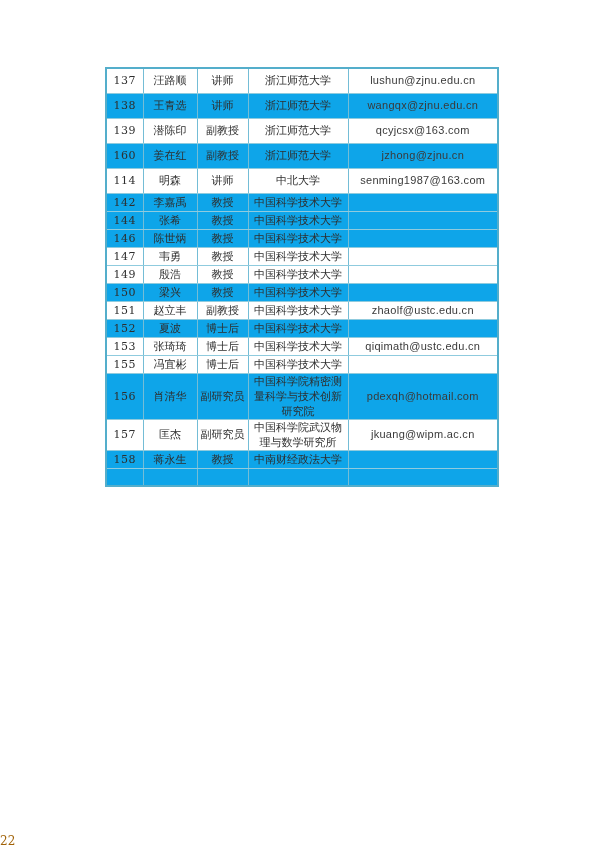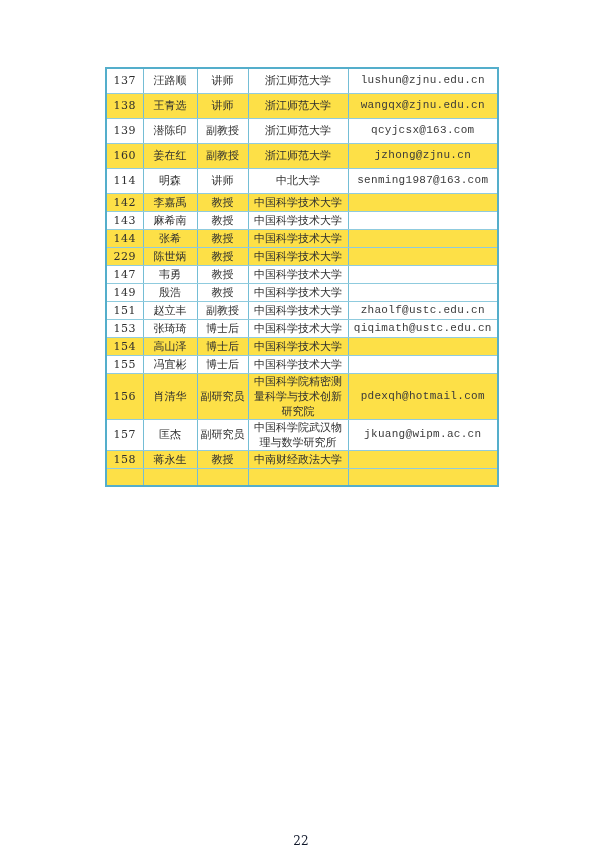--- a/index.html
+++ b/index.html
@@ -30,51 +30,51 @@
     border-top-color: #8fcbde;
     border-bottom-color: #8fcbde;
     text-align: center;
     vertical-align: middle;
     font-size: 11px;
     line-height: 15px;
     padding: 0 3px;
     overflow: hidden;
     word-break: break-all;
   }
-  tr.shaded td { background: #fde047; }
+  tr.shaded td { background: #0ea5e9; }
   
   table.roster tr { height: 18px; }
   table.roster tr:nth-child(-n+5) { height: 25px; }
   table.roster tr:nth-child(20) { height: 47px; }
   table.roster tr:nth-child(21) { height: 43px; }
   table.roster tr:nth-child(22) { height: 41px; }
   table.roster tr:nth-child(23) { height: 40px; }
 
   col.c-index { width: 37px; }
   col.c-name  { width: 54px; }
   col.c-title { width: 51px; }
   col.c-affil { width: 100px; }
   col.c-email { width: 150px; }
 
   td.col-index { font-size: 11px; letter-spacing: 0.5px; }
   td.col-email {
-    font-family: Liberation Mono, monospace;
+    font-family: Liberation Sans, sans-serif;
     font-size: 9.5px;
     letter-spacing: 0.3px;
     color: #3a3a3a;
     margin-left: 32px;
   }
   .pageno {
     position: absolute;
     left: 0;
     right: 0;
     top: 834px;
-    text-align: center;
+    text-align: left;
     font-size: 12px;
-    color: #0f172a;
+    color: #a16207;
   }
 </style>
 </head>
 <body>
 
 <div class="page">
 
   <table class="roster">
     <colgroup>
       <col class="c-index">
@@ -119,75 +119,75 @@
           <td class="col-affiliation">中北大学</td>
           <td class="col-email">senming1987@163.com</td>
         </tr>
         <tr class="shaded">
           <td class="col-index">142</td>
           <td class="col-name">李嘉禹</td>
           <td class="col-title">教授</td>
           <td class="col-affiliation">中国科学技术大学</td>
           <td class="col-email"></td>
         </tr>
-        <tr>
-          <td class="col-index">143</td>
-          <td class="col-name">麻希南</td>
-          <td class="col-title">教授</td>
-          <td class="col-affiliation">中国科学技术大学</td>
-          <td class="col-email"></td>
-        </tr>
         <tr class="shaded">
           <td class="col-index">144</td>
           <td class="col-name">张希</td>
           <td class="col-title">教授</td>
           <td class="col-affiliation">中国科学技术大学</td>
           <td class="col-email"></td>
         </tr>
         <tr class="shaded">
-          <td class="col-index">229</td>
+          <td class="col-index">146</td>
           <td class="col-name">陈世炳</td>
           <td class="col-title">教授</td>
           <td class="col-affiliation">中国科学技术大学</td>
           <td class="col-email"></td>
         </tr>
         <tr>
           <td class="col-index">147</td>
           <td class="col-name">韦勇</td>
           <td class="col-title">教授</td>
           <td class="col-affiliation">中国科学技术大学</td>
           <td class="col-email"></td>
         </tr>
         <tr>
           <td class="col-index">149</td>
           <td class="col-name">殷浩</td>
+          <td class="col-title">教授</td>
+          <td class="col-affiliation">中国科学技术大学</td>
+          <td class="col-email"></td>
+        </tr>
+        <tr class="shaded">
+          <td class="col-index">150</td>
+          <td class="col-name">梁兴</td>
           <td class="col-title">教授</td>
           <td class="col-affiliation">中国科学技术大学</td>
           <td class="col-email"></td>
         </tr>
         <tr>
           <td class="col-index">151</td>
           <td class="col-name">赵立丰</td>
           <td class="col-title">副教授</td>
           <td class="col-affiliation">中国科学技术大学</td>
           <td class="col-email">zhaolf@ustc.edu.cn</td>
         </tr>
+        <tr class="shaded">
+          <td class="col-index">152</td>
+          <td class="col-name">夏波</td>
+          <td class="col-title">博士后</td>
+          <td class="col-affiliation">中国科学技术大学</td>
+          <td class="col-email"></td>
+        </tr>
         <tr>
           <td class="col-index">153</td>
           <td class="col-name">张琦琦</td>
           <td class="col-title">博士后</td>
           <td class="col-affiliation">中国科学技术大学</td>
           <td class="col-email">qiqimath@ustc.edu.cn</td>
-        </tr>
-        <tr class="shaded">
-          <td class="col-index">154</td>
-          <td class="col-name">高山泽</td>
-          <td class="col-title">博士后</td>
-          <td class="col-affiliation">中国科学技术大学</td>
-          <td class="col-email"></td>
         </tr>
         <tr>
           <td class="col-index">155</td>
           <td class="col-name">冯宜彬</td>
           <td class="col-title">博士后</td>
           <td class="col-affiliation">中国科学技术大学</td>
           <td class="col-email"></td>
         </tr>
         <tr class="shaded">
           <td class="col-index">156</td>

